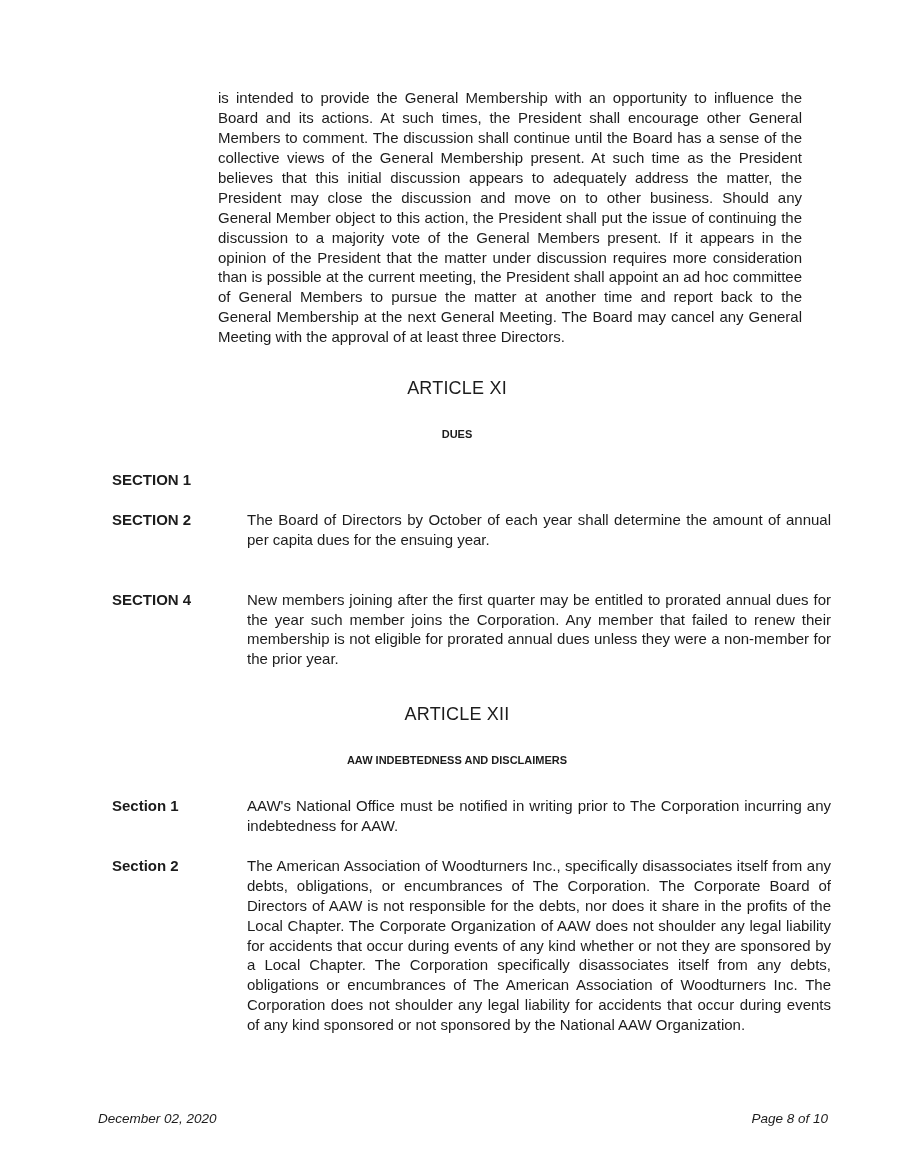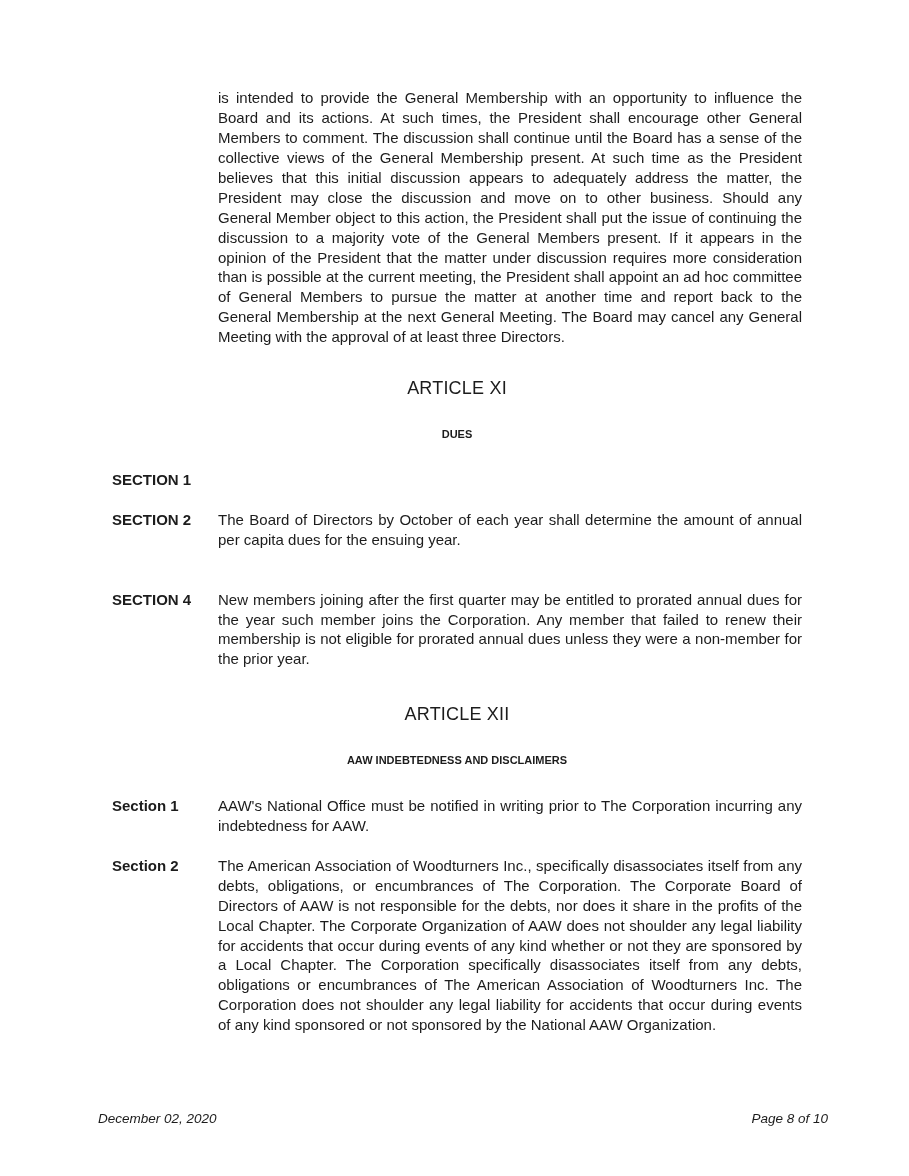--- a/index.html
+++ b/index.html
@@ -40,20 +40,21 @@
   .article-subtitle {
     text-align: center;
     font-weight: bold;
     font-size: 11px;
     margin: 0 0 28px 0;
   }
   .section-row {
     display: flex;
     margin: 0 0 20px 107px;
     width: 690px;
+    gap: 29px;
   }
   .section-label {
     width: 106px;
     flex: 0 0 106px;
     font-weight: bold;
     white-space: nowrap;
   }
   .section-text {
     width: 584px;
     flex: 0 0 584px;

